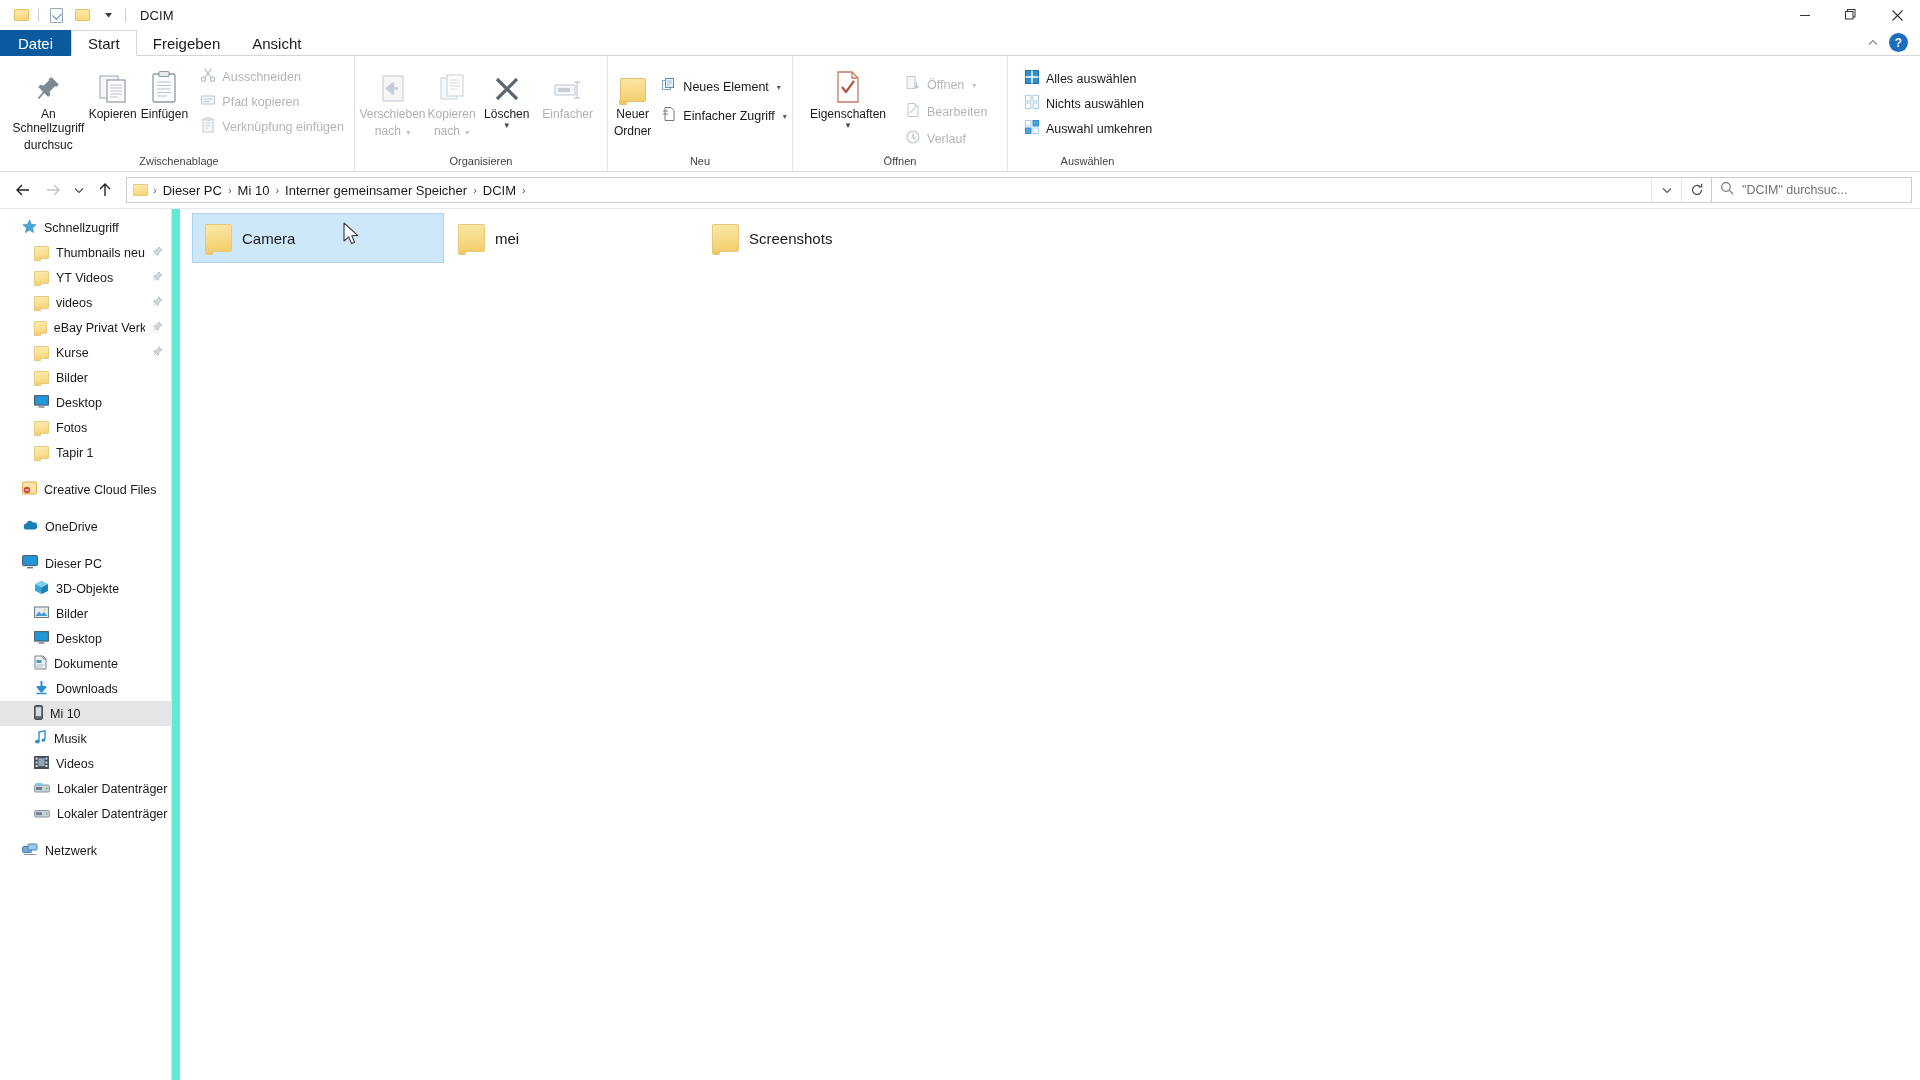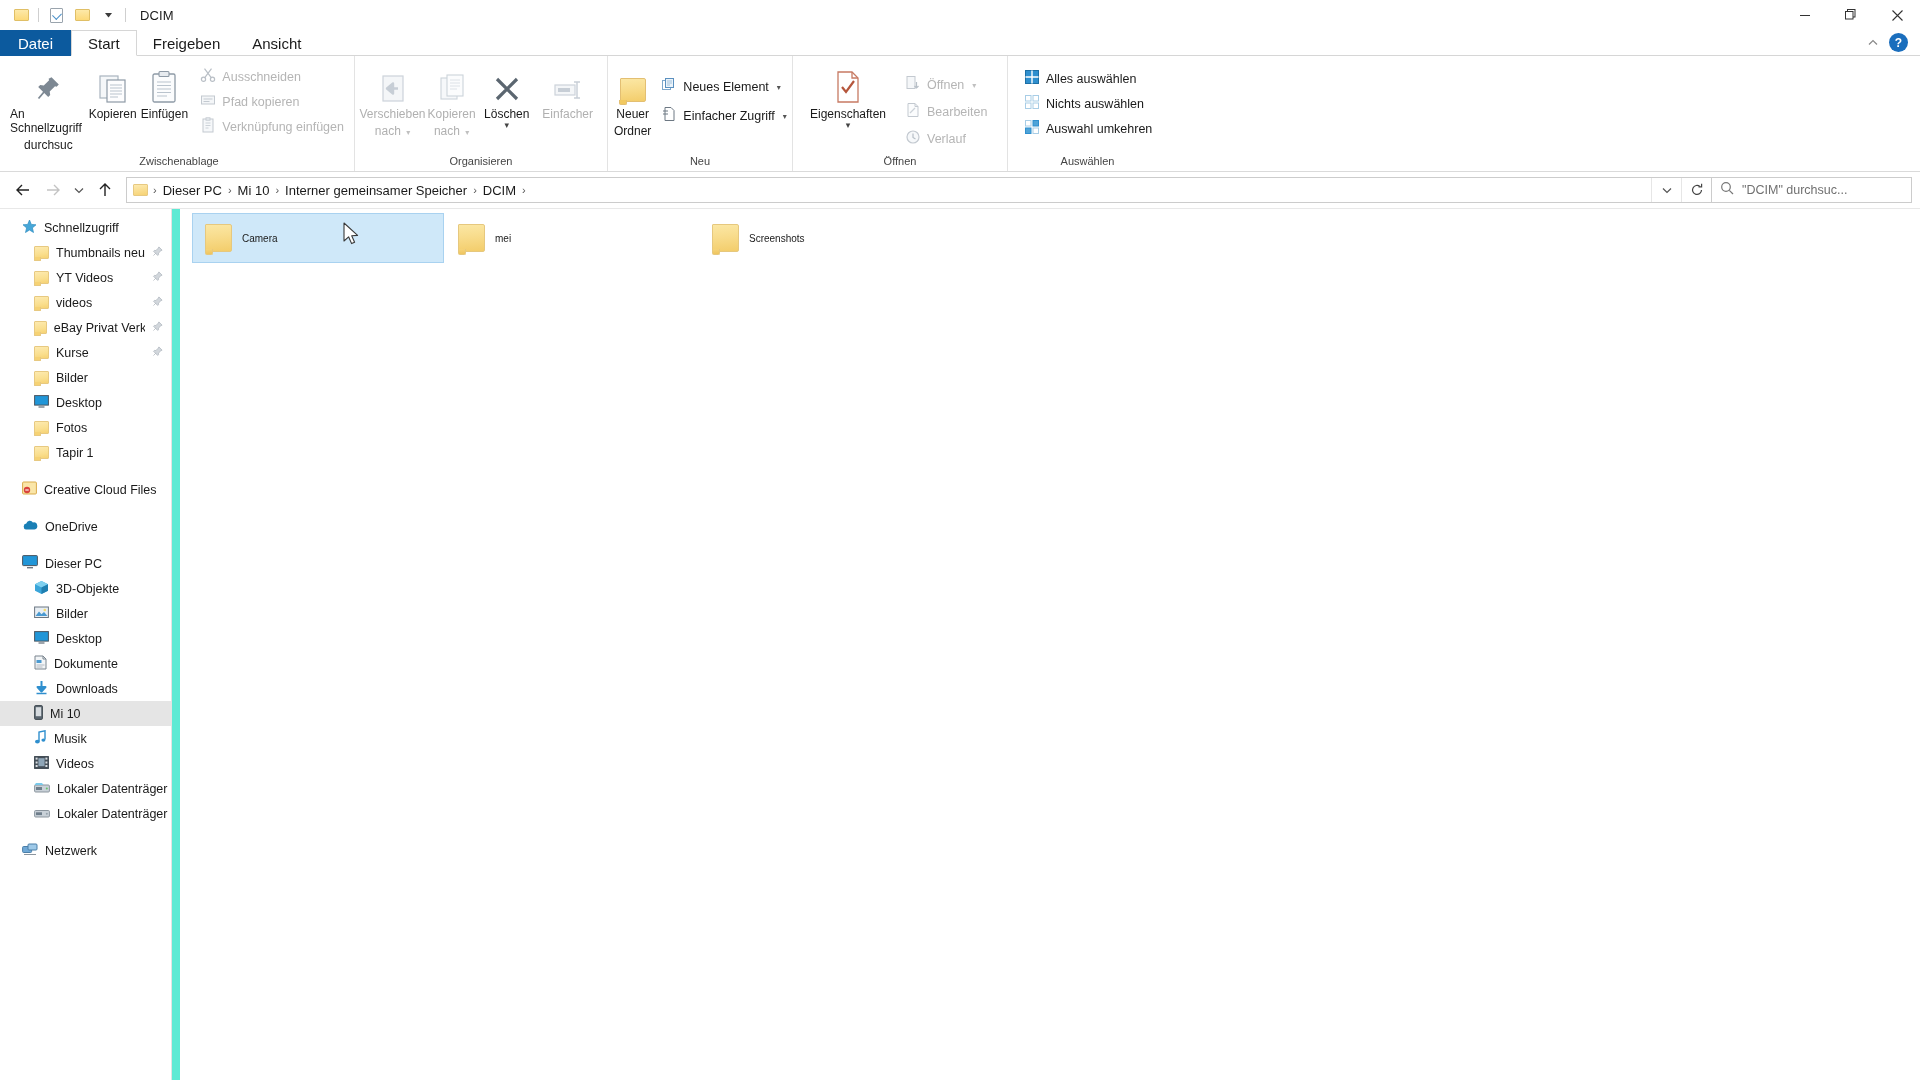--- a/index.html
+++ b/index.html
@@ -77,21 +77,21 @@
     position: relative;
   }
   .rgroup { display:flex; flex-direction:column; position:relative; padding: 2px 0 0 0; }
   .rgroup + .rgroup { border-left:1px solid #e3e3e3; }
   .rgroup-body { flex:1; display:flex; align-items:flex-start; padding: 4px 6px 0 6px; }
   .rgroup-label {
     text-align:center; font-size:11px; color:#444; padding-bottom: 4px; height:16px;
   }
   .bigbtn {
     width: 78px; display:flex; flex-direction:column; align-items:center;
-    padding-top: 6px; text-align:left;
+    padding-top: 6px; text-align:center;
   }
   .bigbtn .bi { height:36px; display:flex; align-items:flex-end; justify-content:center; }
   .bigbtn .bl { font-size:12px; color:#1a1a1a; line-height:14px; margin-top:3px; }
   .bigbtn.dis .bl { color:#b0b0b0; }
   .smallcol { display:flex; flex-direction:column; padding-top:4px; gap:3px; }
   .smallbtn { display:flex; align-items:center; gap:6px; height:22px; padding: 0 4px; }
   .smallbtn .sl { font-size:12.5px; color:#1a1a1a; white-space:nowrap; }
   .smallbtn.dis .sl { color:#b5b5b5; }
   .caret-s { font-size:8px; color:#555; margin-left:2px;}
   .caret-s.dis { color:#c0c0c0; }
@@ -149,21 +149,21 @@
   .navitem .pin { margin-left:auto; margin-right:8px; opacity:.75; }
   .navgap { height: 12px; }
   .navlabel { overflow:hidden; text-overflow: clip; }
 
   .content { flex:1; background:#fff; position:relative; overflow:hidden; padding-top: 8px; }
   .tile {
     position:absolute; display:flex; align-items:center; gap:10px;
     height: 50px; padding-left: 12px;
   }
   .tile.selected { background:#cfe8f9; border:1px solid #a9d2f0; }
-  .tile .tname { font-size:10px; color:#1a1a1a; }
+  .tile .tname { font-size:15px; color:#1a1a1a; }
   .big-folder {
     width:27px;height:32px;position:relative;flex:0 0 27px;
   }
   .big-folder .bf-back {
     position:absolute;left:0;top:2px;width:27px;height:28px;border-radius:1px 2px 2px 2px;
     background:linear-gradient(175deg,#fbe7a4 0%,#f8dc8c 45%,#f3cd6b 100%);
     border:1px solid #e6c87e;
   }
   .big-folder .bf-tab {
     position:absolute;left:0;bottom:-1px;width:8px;height:6px;

